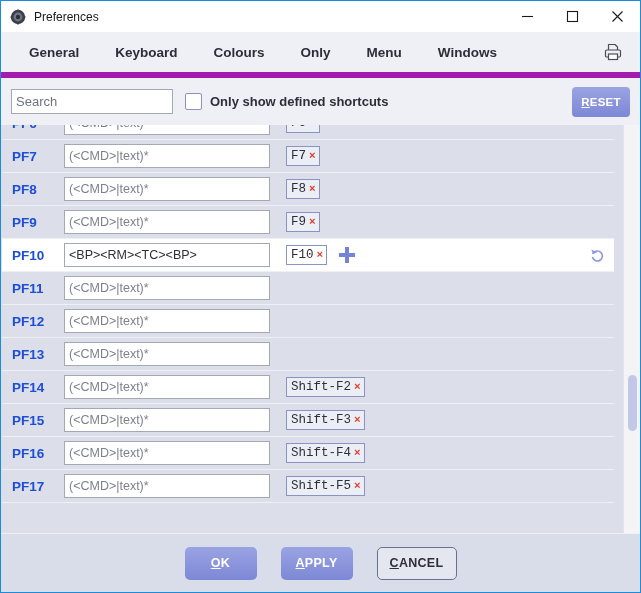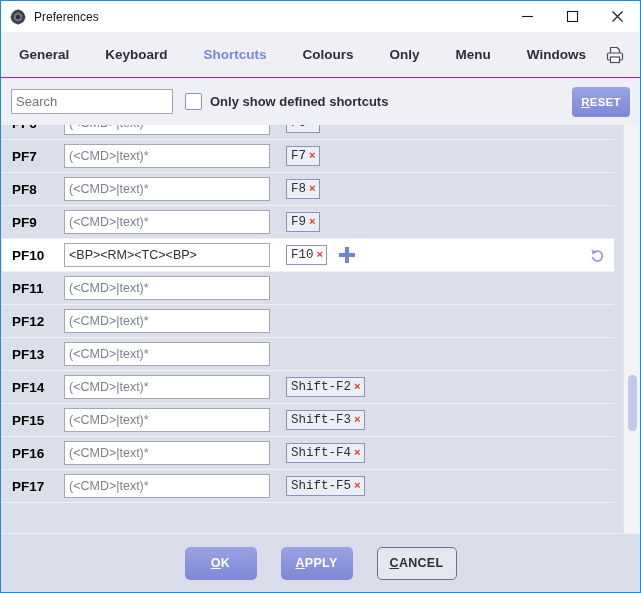--- a/index.html
+++ b/index.html
@@ -45,22 +45,23 @@
     flex: 0 0 auto;
   }
   .winbtn svg { display: block; }
 
   
   #tabbar {
     height: 46px;
     background: #eef0f5;
     display: flex;
     align-items: center;
-    flex: 0 0 auto;
-    border-bottom: 1px solid #a21caf;
+    padding-left: 10px;
+    flex: 0 0 auto;
+    border-bottom: 6px solid #a21caf;
   }
   .tab {
     font-size: 13.5px;
     font-weight: bold;
     color: #2e2e38;
     padding: 0 18px;
     height: 45px;
     line-height: 45px;
     white-space: nowrap;
   }
@@ -144,21 +145,21 @@
     align-items: center;
     background: #dcdee9;
     border-bottom: 1px solid #eef0f5;
     padding-left: 10px;
   }
   .row.selected { background: #ffffff; }
   .row-label {
     width: 52px;
     font-size: 13.5px;
     font-weight: bold;
-    color: #000000;
+    color: #1d4ed8;
     flex: 0 0 auto;
   }
   .row-input {
     width: 206px; height: 24px;
     border: 1px solid #a3a8b5;
     background: #ffffff;
     font-size: 12.5px;
     font-family: "Liberation Sans", sans-serif;
     padding: 0 4px;
     color: #2e2e38;
@@ -291,21 +292,20 @@
     <span class="winbtn">
       <svg width="13" height="13" viewBox="0 0 13 13">
           <path d="M1.5 1.5 L11.5 11.5 M11.5 1.5 L1.5 11.5" stroke="#1a1a1a" stroke-width="1.1"></path>
         </svg>
     </span>
   </div>
 
   <div id="tabbar">
     <div class="tab">General</div>
     <div class="tab">Keyboard</div>
-    <div class="tab active">Shortcuts</div>
     <div class="tab">Colours</div>
     <div class="tab">Only</div>
     <div class="tab">Menu</div>
     <div class="tab">Windows</div>
     <span id="print-btn">
       <svg width="22" height="22" viewBox="0 0 22 22">
         <path d="M6.5 9 V3.5 H13 L15.5 6 V9" fill="none" stroke="#4a4d57" stroke-width="1.2" stroke-linejoin="round"></path>
         <rect x="3.5" y="9" width="15" height="7" rx="1.2" fill="none" stroke="#4a4d57" stroke-width="1.2"></rect>
         <rect x="6.5" y="13" width="9" height="5.5" fill="#ffffff" stroke="#4a4d57" stroke-width="1.2"></rect>
       </svg>

